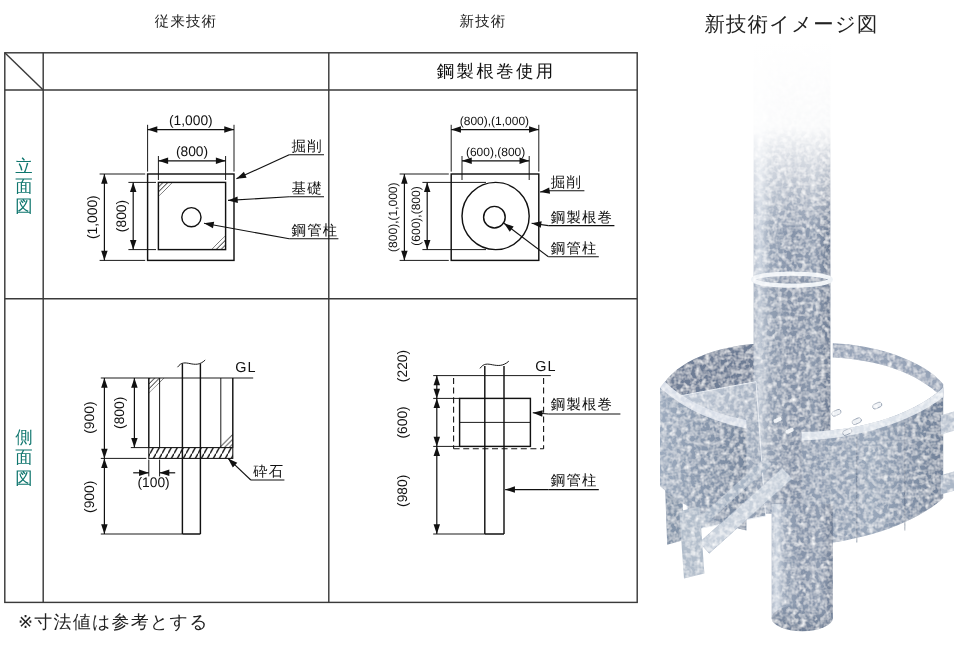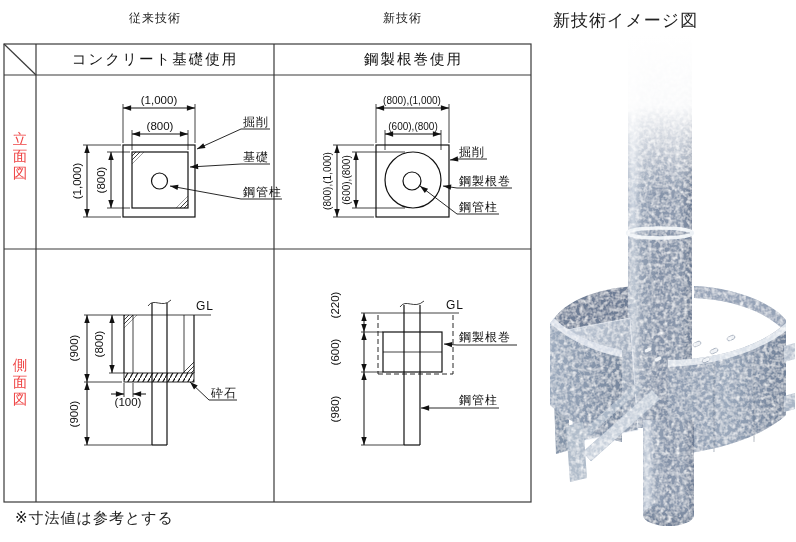--- a/index.html
+++ b/index.html
@@ -1,23 +1,23 @@
 <!DOCTYPE html>
 <html><head>
 <meta charset="utf-8">
 <style>
   html,body{margin:0;padding:0;background:#fff;}
   .page{position:relative;width:796px;height:542px;background:#fff;overflow:hidden;
         font-family:"Liberation Sans","DejaVu Sans",sans-serif;color:#1a1a1a;}
   svg{position:absolute;left:0;top:0;}
   .hdr{position:absolute;font-size:12px;letter-spacing:1px;text-align:center;color:#222;}
-  .hdr-img{position:absolute;font-size:17px;letter-spacing:1px;color:#222;}
+  .hdr-img{position:absolute;font-size:17px;letter-spacing:1px;color:#222;margin-left:34px;}
   .colhdr{position:absolute;font-size:14.5px;letter-spacing:2px;text-align:center;color:#111;}
   .vlabel{position:absolute;width:18px;font-size:14.5px;line-height:17px;text-align:center;
-          word-break:break-all;color:#ef4444;}
+          word-break:break-all;color:#0f766e;}
   .note{position:absolute;font-size:15px;letter-spacing:1px;color:#222;}
   .t{font-family:"Liberation Sans","DejaVu Sans",sans-serif;font-size:11.5px;fill:#111;}
   .t10{font-size:10px;}
   .t12{font-size:12px;letter-spacing:1px;}
   .dim{stroke:#111;stroke-width:1;fill:none;marker-start:url(#arr);marker-end:url(#arr);}
   .dim1{stroke:#111;stroke-width:1;fill:none;marker-end:url(#arr);}
   .ext{stroke:#111;stroke-width:0.8;fill:none;}
   .ld{stroke:#111;stroke-width:0.9;fill:none;marker-end:url(#arr);}
   .ul{stroke:#111;stroke-width:0.9;}
   .dr{stroke:#111;stroke-width:1.2;fill:none;}
@@ -269,21 +269,20 @@
       <ellipse cx="668.5" cy="515" rx="25.5" ry="11" fill="url(#capGrad)"></ellipse>
     </g>
     <rect x="624" y="34" width="72" height="160" fill="url(#fadeG)"></rect>
   </g>
 </svg>
 
 <div class="hdr" style="left:36px;top:10px;width:238px;">従来技術</div>
 <div class="hdr" style="left:274px;top:10px;width:257px;">新技術</div>
 <div class="hdr-img" style="left:553px;top:9px;">新技術イメージ図</div>
 
-<div class="colhdr" style="left:36px;top:50px;width:238px;">コンクリート基礎使用</div>
 <div class="colhdr" style="left:274px;top:50px;width:279px;">鋼製根巻使用</div>
 
 <div class="vlabel" style="left:11px;top:131px;">立面図</div>
 <div class="vlabel" style="left:11px;top:357px;">側面図</div>
 
 <div class="note" style="left:15px;top:509px;text-align:right;">※寸法値は参考とする</div>
 
 </div>
 
 </body></html>

